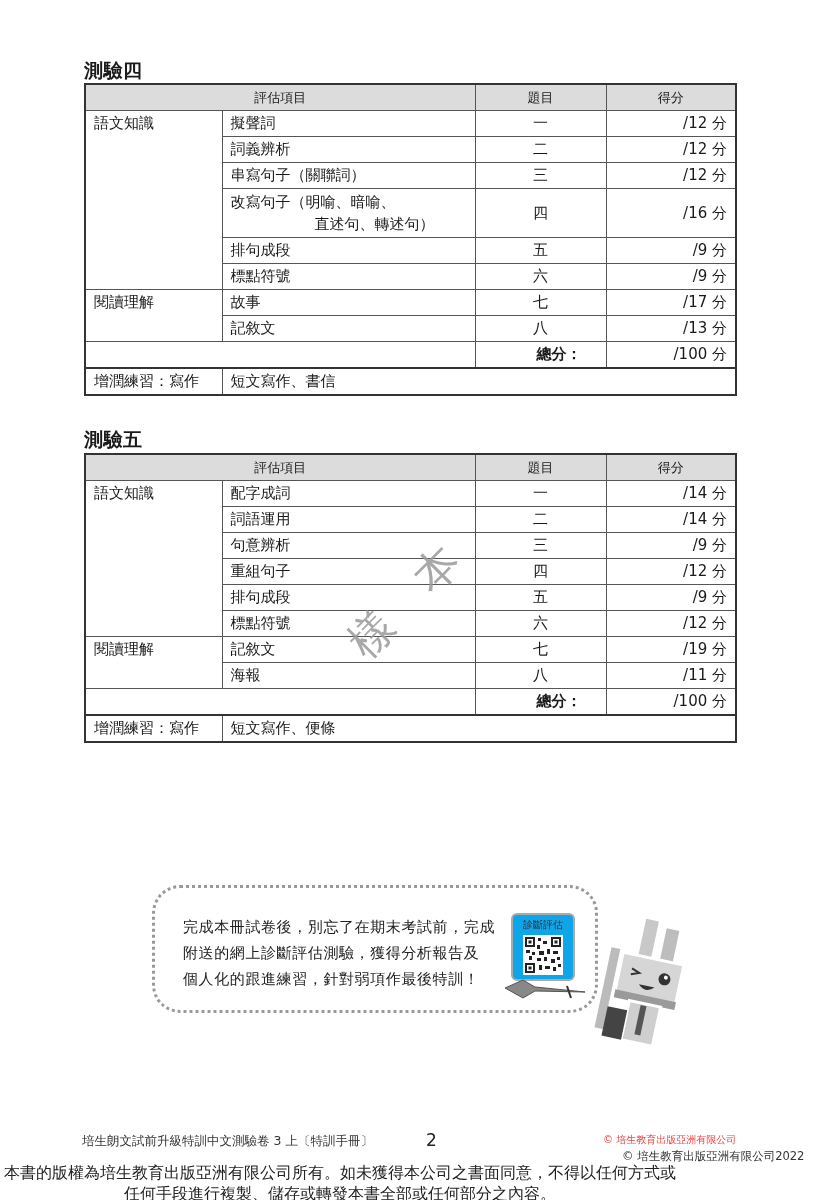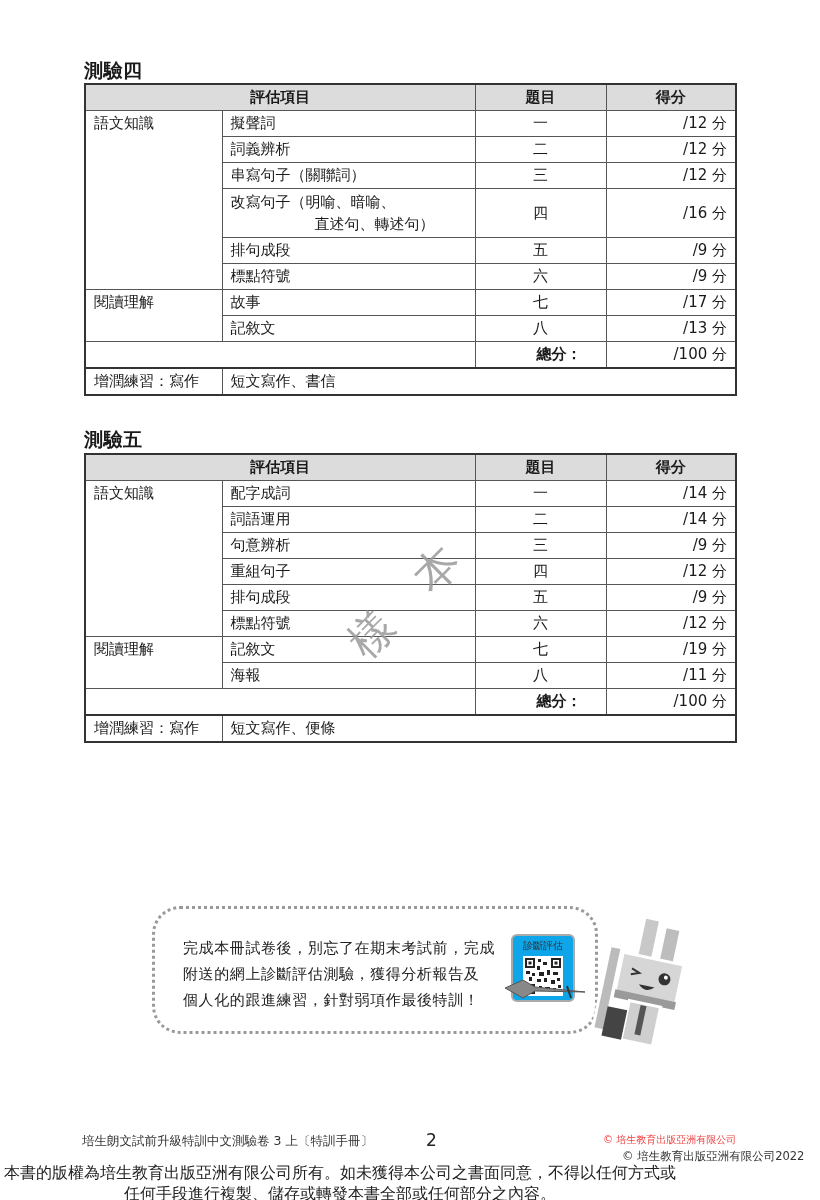--- a/index.html
+++ b/index.html
@@ -2,29 +2,29 @@
 <html><head>
 <meta charset="utf-8">
 <style>
   html, body { margin:0; padding:0; background:#fff; }
   body { width:820px; height:1200px; position:relative; overflow:hidden;
          font-family:"DejaVu Sans", "Liberation Sans", sans-serif; color:#1a1a1a; }
   .section-title { position:absolute; left:84px; font-size:19px; font-weight:bold; letter-spacing:0.5px; }
   table.score { position:absolute; left:84px; width:651px; border-collapse:collapse;
                 border:2px solid #333; font-size:15px; table-layout:fixed; }
   table.score td, table.score th { border:1px solid #555; padding:0 8px; height:25px; line-height:25px; }
-  table.score th { background:#dcdcdc; font-weight:bold; text-align:center; font-size:15px; }
+  table.score th { background:#dcdcdc; font-weight:normal; text-align:center; font-size:13px; }
   table.score td.cat { vertical-align:top; border-bottom:1px solid #555; }
   table.score td.num { text-align:center; }
   table.score td.pts { text-align:right; }
   table.score td.total-label { text-align:right; font-weight:bold; padding-right:24px; }
   table.score td.item2 { line-height:22px; padding-top:2px; padding-bottom:2px;margin-left:12px; }
   table.score tr.enrich td { border-top:2px solid #333; }
   .watermark { position:absolute; color:#9a9a9a; font-size:44px; font-family:"DejaVu Serif", serif; transform:rotate(-45deg); opacity:0.85; }
-  .bubble { position:absolute; left:152px; top:906px; width:440px; height:122px;
+  .bubble { position:absolute; left:152px; top:885px; width:440px; height:122px;
             border:3px dotted #999; border-radius:28px; background:#fff;text-decoration:underline; }
   .bubble-text { position:absolute; left:28px; top:26px; font-size:15px; line-height:26px; letter-spacing:0.6px; color:#222; }
   .qr-box { position:absolute; left:356px; top:25px; width:60px; height:64px; background:#0ea5e9;
             border:2px solid #aaa; border-radius:6px; }
   .qr-label { font-size:10px; text-align:center; margin-top:3px; color:#333; }
   .qr-code { width:36px; height:36px; margin:3px auto 0; background:#fff; padding:2px; }
   .footer-title { position:absolute; left:82px; top:1133px; font-size:12.5px; color:#333; }
   .footer-page { position:absolute; left:426px; top:1130px; font-size:17px; color:#222; }
   .footer-copy1 { position:absolute; left:603px; top:1133px; font-size:10px; color:#ef4444; }
   .footer-copy2 { position:absolute; left:622px; top:1149px; font-size:11.5px; color:#333; }

